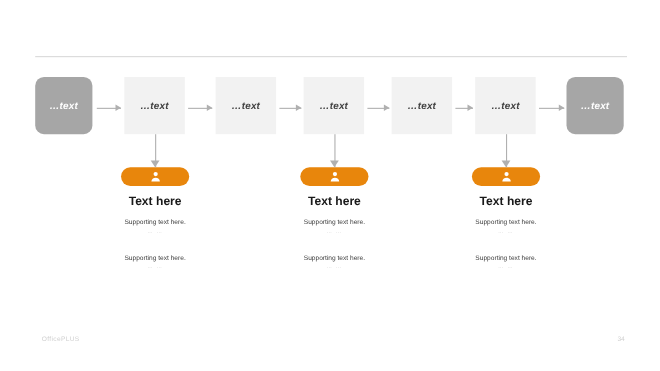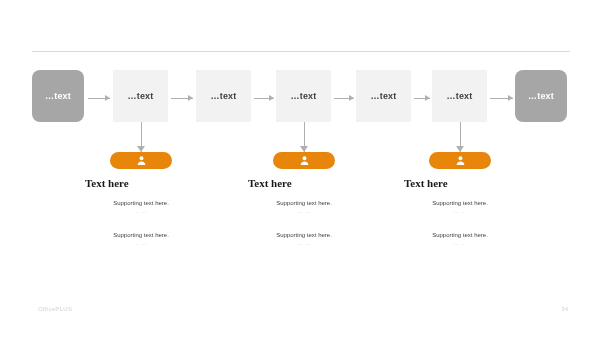--- a/index.html
+++ b/index.html
@@ -11,21 +11,21 @@
   .slide{position:absolute;inset:0;background:#fff;}
 
   
   .divider{
     position:absolute;left:32px;top:51px;width:538px;height:1px;
     background:#d9d9d9;
   }
 
   
   .process-row{
-    position:absolute;left:0;top:70px;width:580px;height:52px;
+    position:absolute;left:0;top:70px;width:580px;height:52px;font-style:italic;
   }
   .node{
     position:absolute;top:0;display:flex;align-items:center;justify-content:center;
     height:52px;box-sizing:border-box;
   }
   .node .node-label{
     font-size:9px;font-weight:bold;letter-spacing:.2px;line-height:1;
   }
   .node.endpoint{
     background:#a6a6a6;border-radius:8px;width:52px;
@@ -64,22 +64,22 @@
 
   
   .col{position:absolute;width:170px;}
   .badge{
     position:absolute;left:25px;top:0;width:62px;height:17px;
     background:#e8860c;border-radius:9px;
     display:flex;align-items:center;justify-content:center;
   }
   .person-icon{display:block;width:11px;height:11px;}
   .col-title{
-    position:absolute;left:0;top:26px;width:112px;text-align:left;
-    font-size:11px;font-weight:bold;color:#1a1a1a;line-height:1;font-family:Liberation Serif, serif;
+    position:absolute;left:0;top:26px;width:112px;text-align:center;
+    font-size:11px;font-weight:bold;color:#1a1a1a;line-height:1;
   }
   .support{position:absolute;left:0;width:112px;text-align:center;}
   .support .s-main{
     font-size:6px;color:#3d3d3d;line-height:1.2;white-space:nowrap;
   }
   .support .s-sub{
     font-size:5px;color:#c9c9c9;line-height:1.6;letter-spacing:1px;
   }
   .support.first{top:48px;}
   .support.second{top:80px;}

